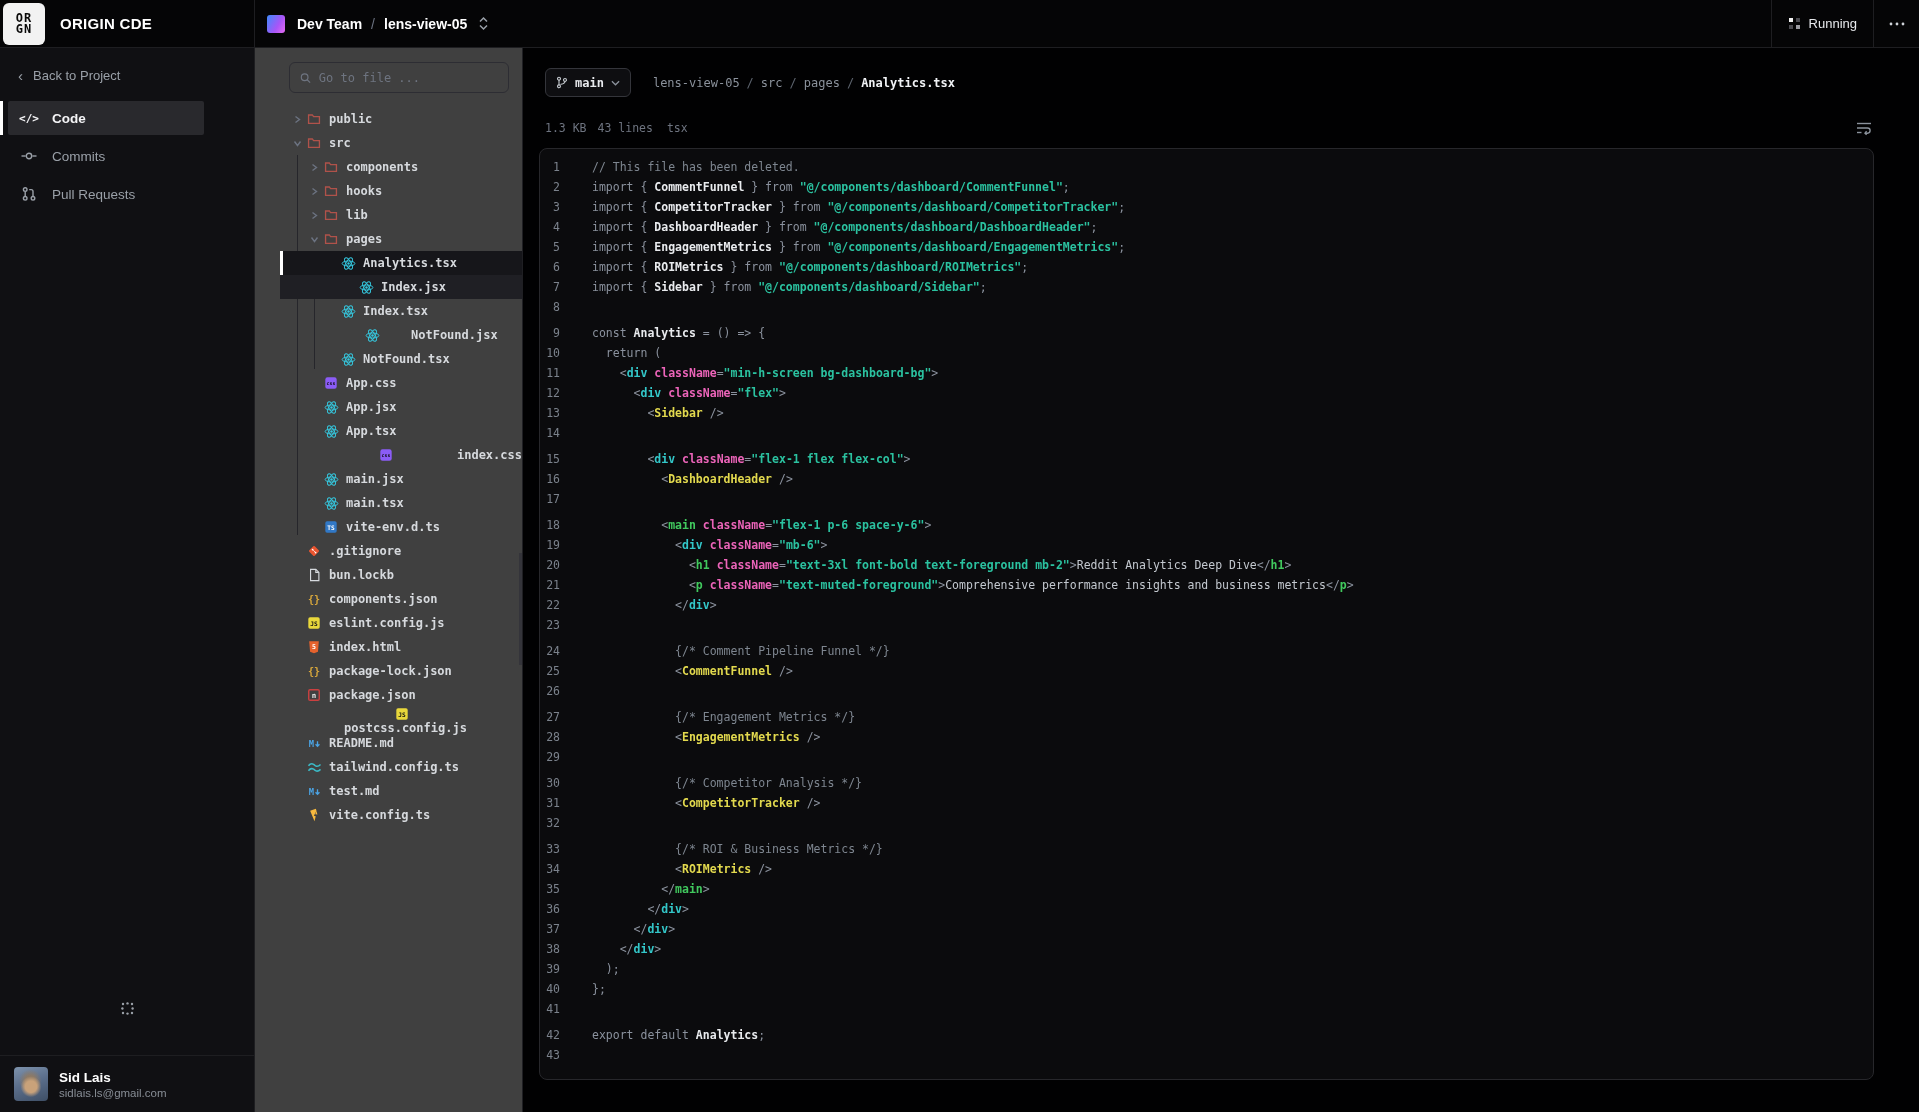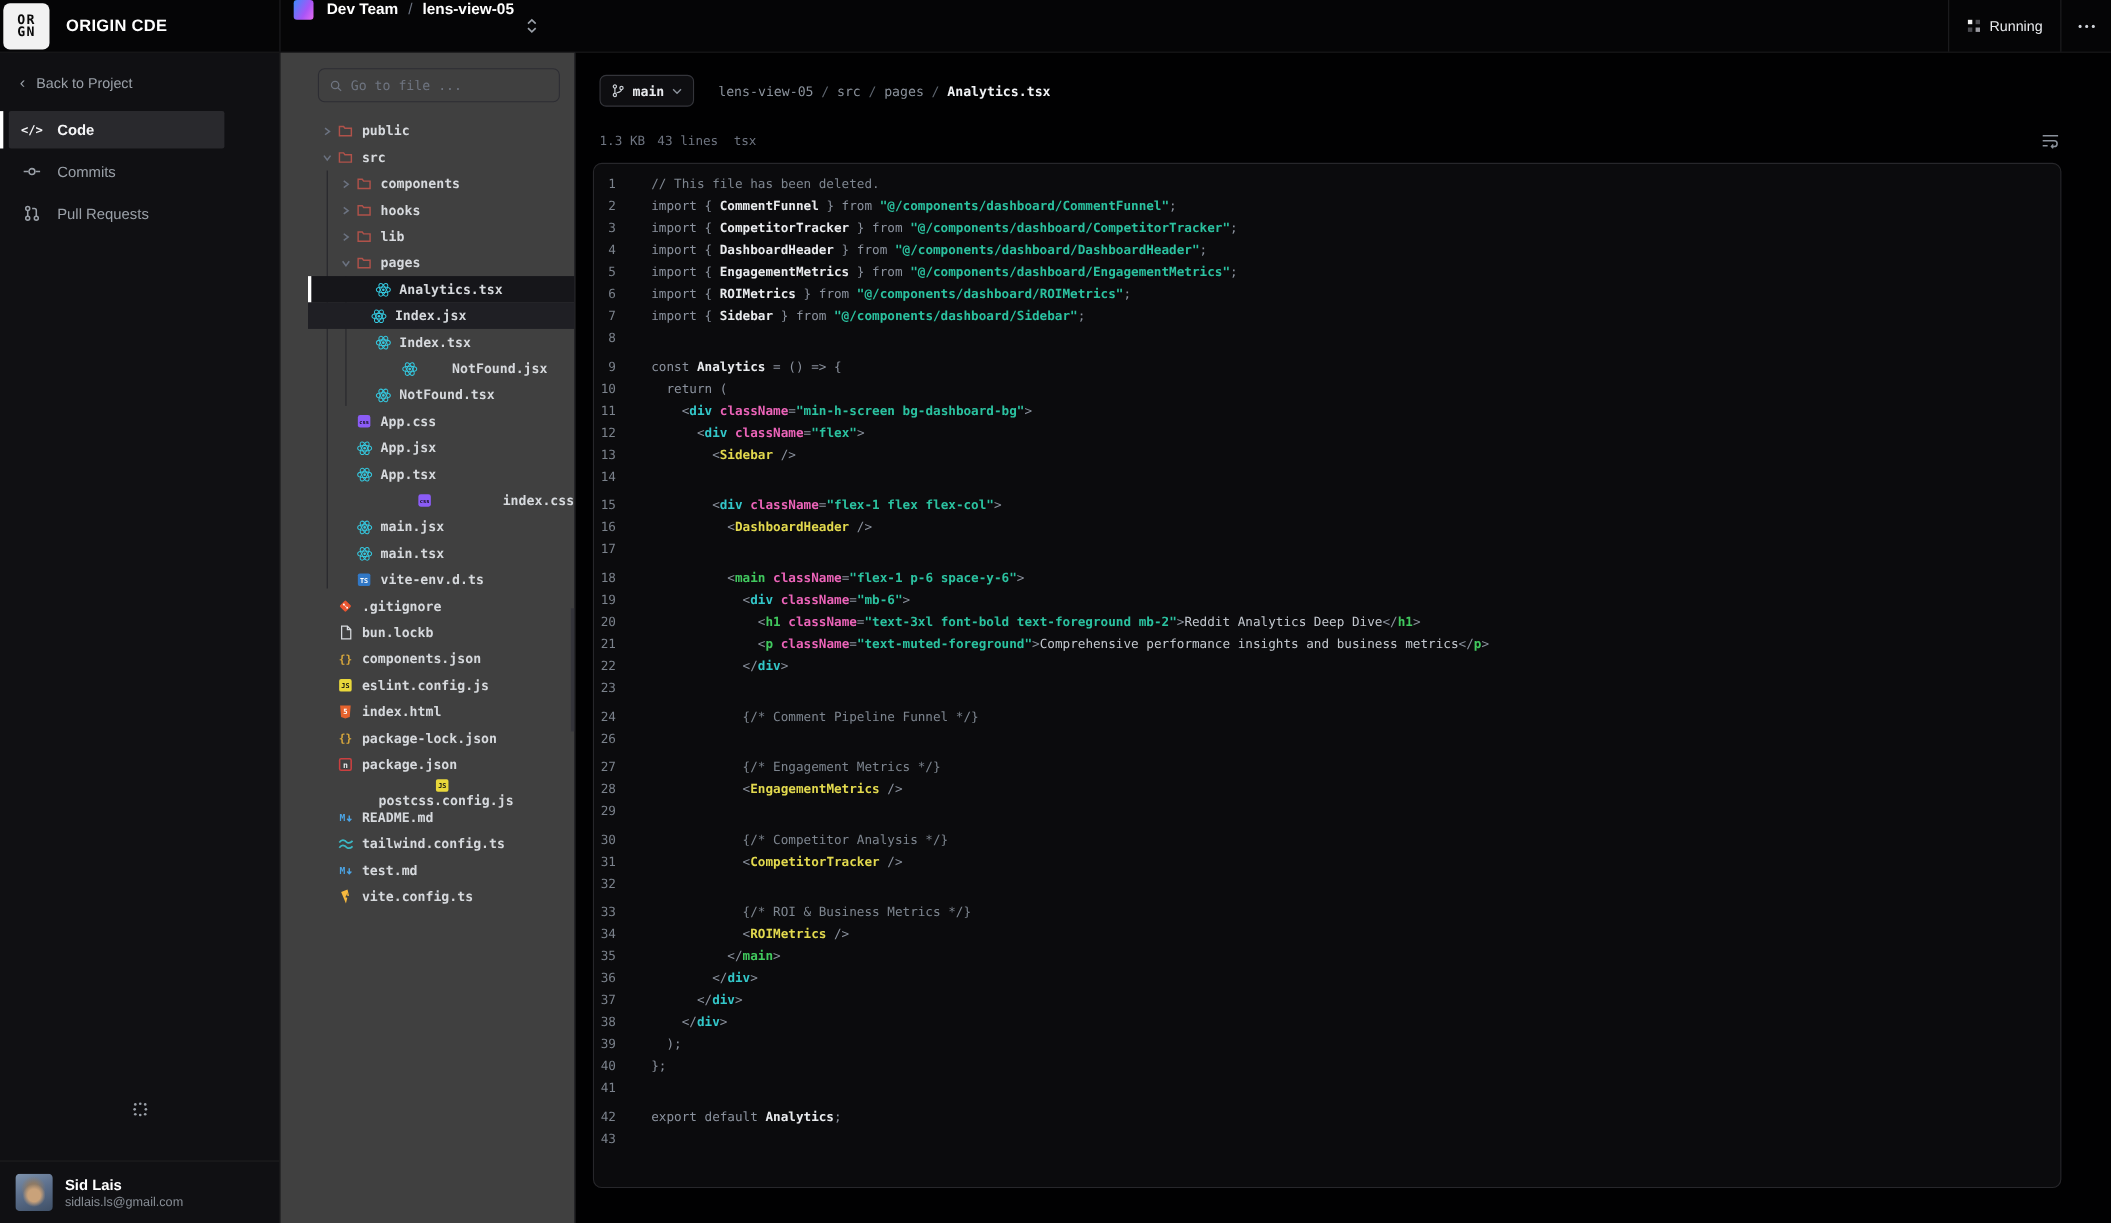--- a/index.html
+++ b/index.html
@@ -10,21 +10,21 @@
   .topbar { height:48px; display:flex; align-items:stretch; background:#050506;
             border-bottom:1px solid #1e1e21; }
   .tb-left { width:255px; flex:0 0 255px; display:flex; align-items:center;
              border-right:1px solid #1e1e21; }
   .logo-box { width:42px; height:42px; margin:3px 0 3px 3px; background:#f2f2f2;
               border-radius:6px; display:flex; flex-direction:column; align-items:center;
               justify-content:center; }
   .logo-box span { font-family:"DejaVu Sans Mono", monospace; font-weight:bold;
                    font-size:12px; line-height:11px; color:#0a0a0a; letter-spacing:1px; }
   .app-name { margin-left:15px; color:#fff; font-weight:bold; font-size:15px; letter-spacing:.3px; }
-  .tb-project { display:flex; padding-left:12px; }
+  .tb-project { display:flex; align-items:center; padding-left:12px; }
   .proj-swatch { width:18px; height:18px; border-radius:3px;
                  background:linear-gradient(120deg,#3d8bfd 0%,#a855f7 60%,#e66bf0 100%); }
   .proj-team { margin-left:12px; color:#fff; font-weight:bold; font-size:14px; }
   .proj-sep { margin:0 9px; color:#6b7280; font-size:14px; }
   .proj-name { color:#fff; font-weight:bold; font-size:14px; }
   .proj-chevrons { margin-left:10px; display:flex; align-items:center; }
   .tb-spacer { flex:1; }
   .tb-running { display:flex; align-items:center; gap:8px; padding:0 16px;
                 border-left:1px solid #1e1e21; border-right:1px solid #1e1e21; }
   .running-label { color:#e8eaed; font-size:13px; }
@@ -309,21 +309,21 @@
           <span class="ficon">
             <svg width="15" height="15" viewBox="0 0 16 16" fill="none" stroke="#35c9e0" stroke-width="1">
               <ellipse cx="8" cy="8" rx="6.8" ry="2.7"></ellipse>
               <ellipse cx="8" cy="8" rx="6.8" ry="2.7" transform="rotate(60 8 8)"></ellipse>
               <ellipse cx="8" cy="8" rx="6.8" ry="2.7" transform="rotate(120 8 8)"></ellipse>
               <circle cx="8" cy="8" r="1.3" fill="#35c9e0" stroke="none"></circle>
             </svg>
           </span>
           <span class="flabel">Analytics.tsx</span>
         </div>
-        <div class="trow hov" style="padding-left: 39px;">
+        <div class="trow hov" style="padding-left: 61px;">
           <span class="chev"></span>
           <span class="ficon">
             <svg width="15" height="15" viewBox="0 0 16 16" fill="none" stroke="#35c9e0" stroke-width="1">
               <ellipse cx="8" cy="8" rx="6.8" ry="2.7"></ellipse>
               <ellipse cx="8" cy="8" rx="6.8" ry="2.7" transform="rotate(60 8 8)"></ellipse>
               <ellipse cx="8" cy="8" rx="6.8" ry="2.7" transform="rotate(120 8 8)"></ellipse>
               <circle cx="8" cy="8" r="1.3" fill="#35c9e0" stroke="none"></circle>
             </svg>
           </span>
           <span class="flabel">Index.jsx</span>
@@ -688,20 +688,24 @@
             <span class="lc"><span class="tk-k">            &lt;/</span><span class="tk-t">div</span><span class="tk-k">&gt;</span></span>
           </div>
           <div class="cl blank">
             <span class="ln">23</span>
             <span class="lc"></span>
           </div>
           <div class="cl">
             <span class="ln">24</span>
             <span class="lc"><span class="tk-c">            {/* Comment Pipeline Funnel */}</span></span>
           </div>
+          <div class="cl">
+            <span class="ln">25</span>
+            <span class="lc"><span class="tk-k">            &lt;</span><span class="tk-y">CommentFunnel</span><span class="tk-k"> /&gt;</span></span>
+          </div>
           <div class="cl blank">
             <span class="ln">26</span>
             <span class="lc"></span>
           </div>
           <div class="cl">
             <span class="ln">27</span>
             <span class="lc"><span class="tk-c">            {/* Engagement Metrics */}</span></span>
           </div>
           <div class="cl">
             <span class="ln">28</span>

